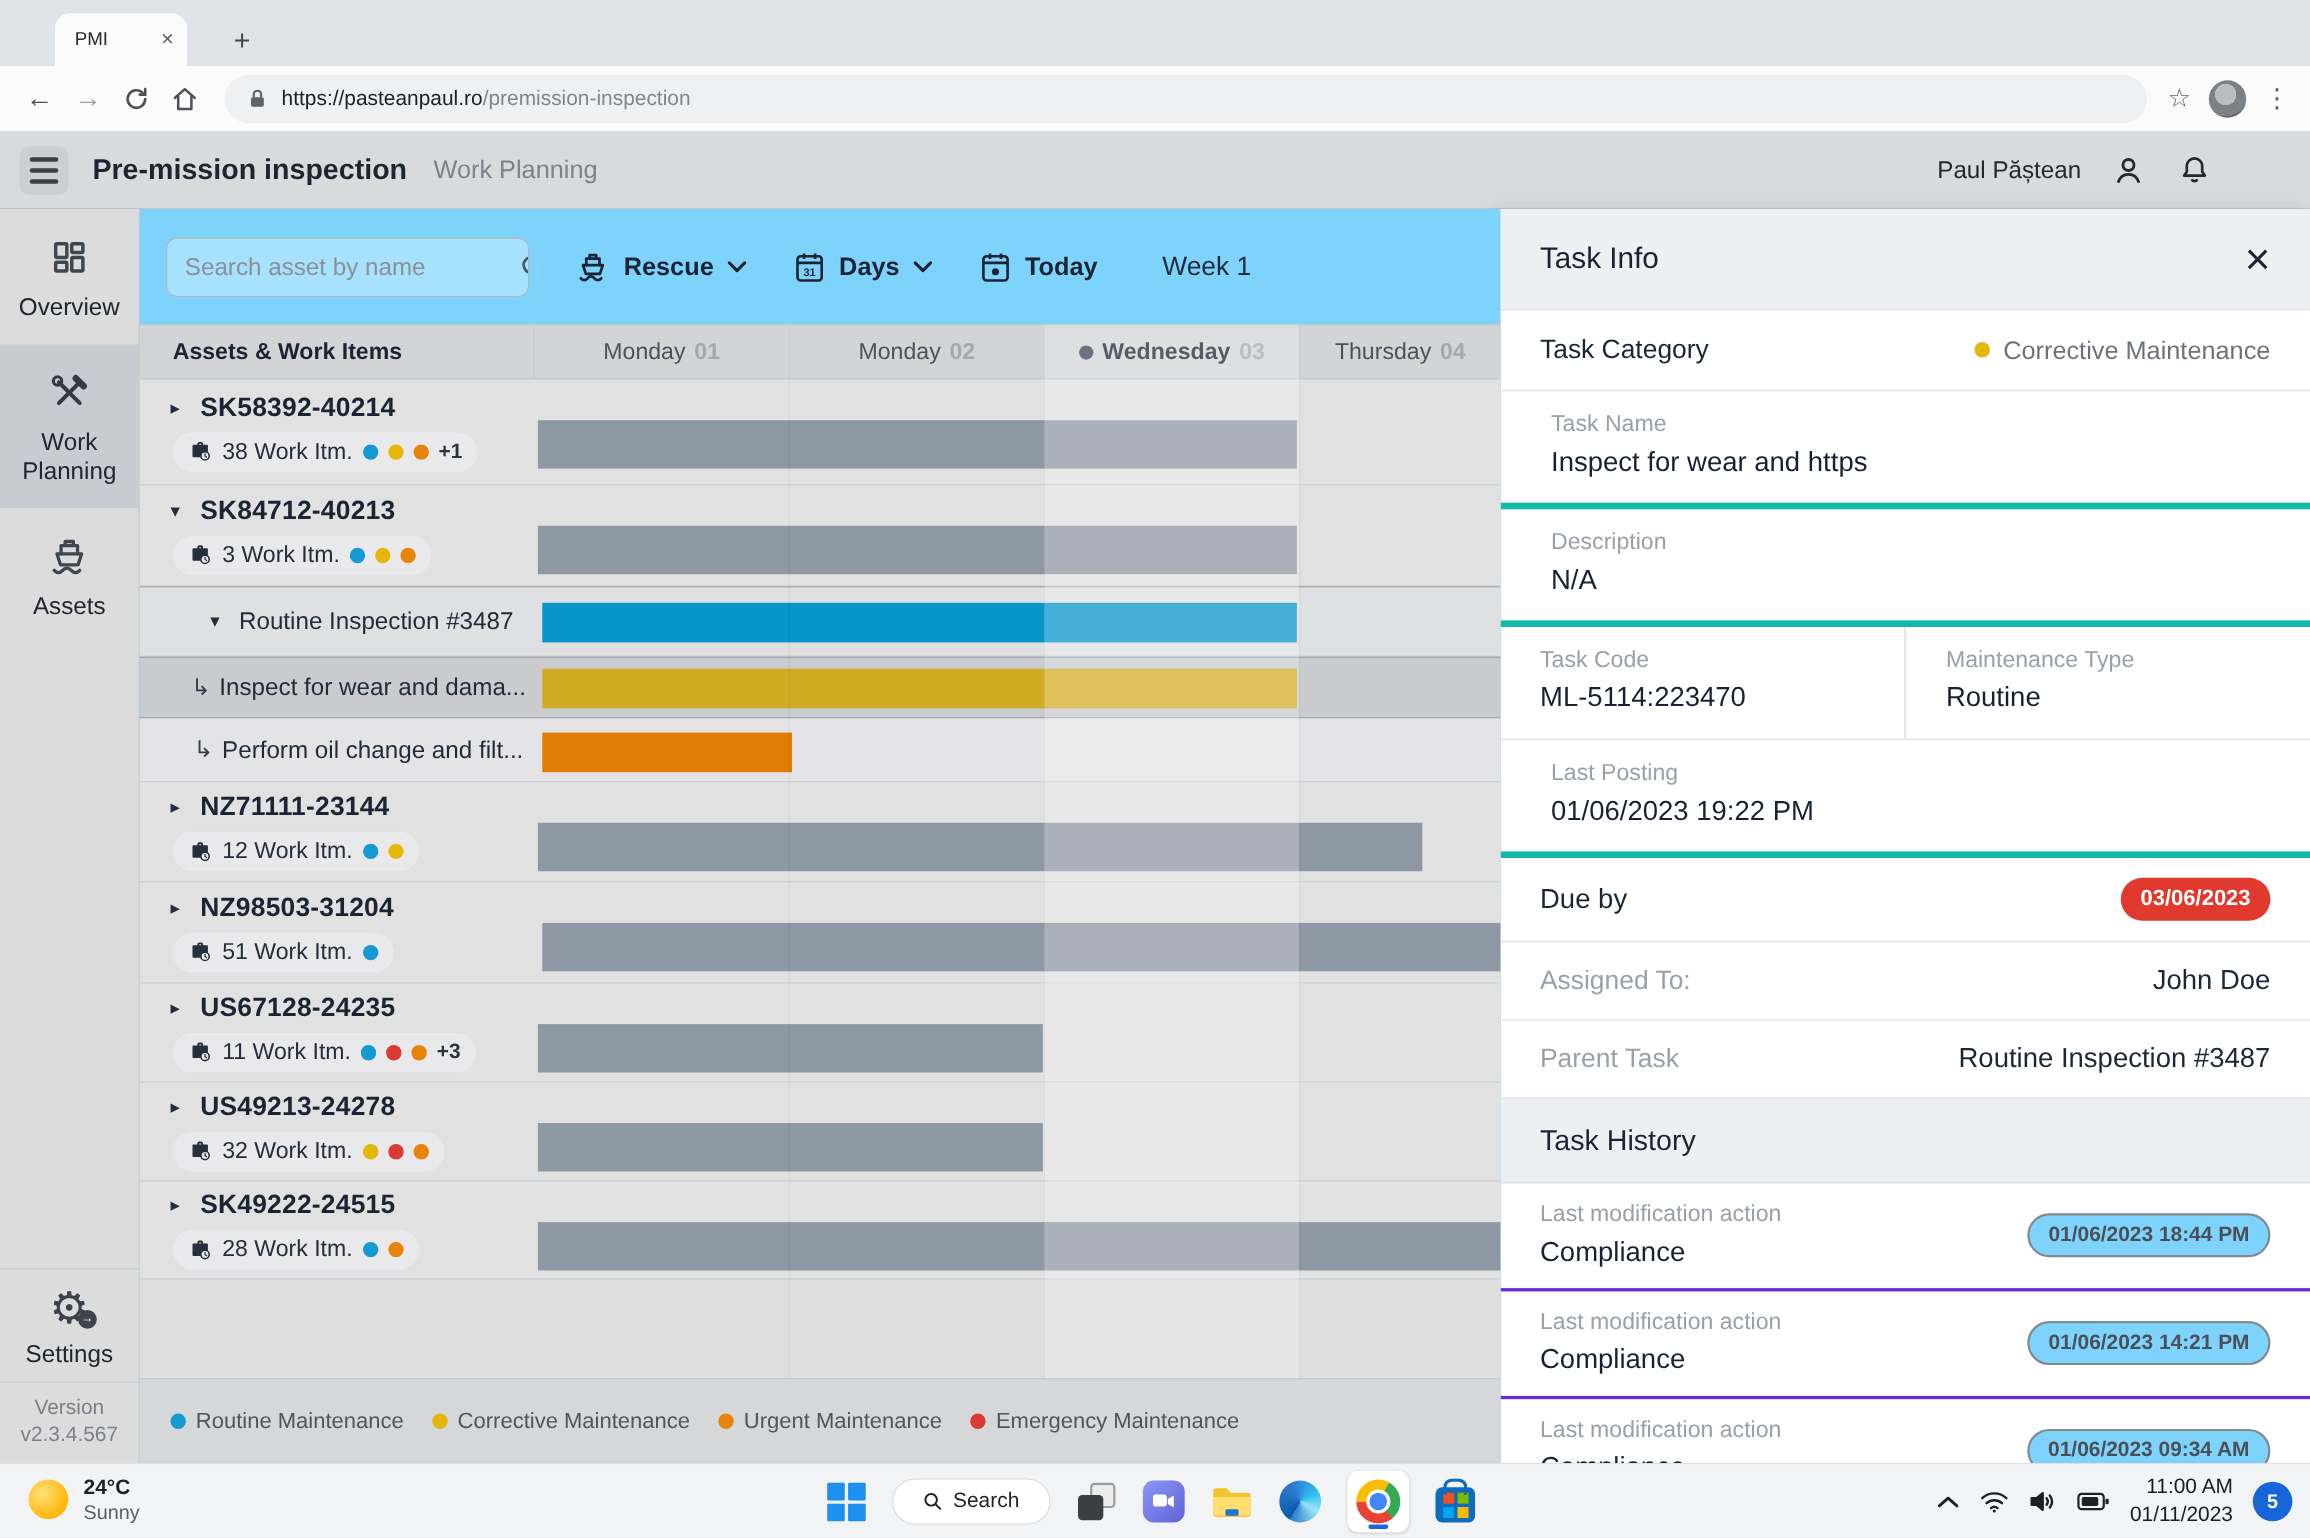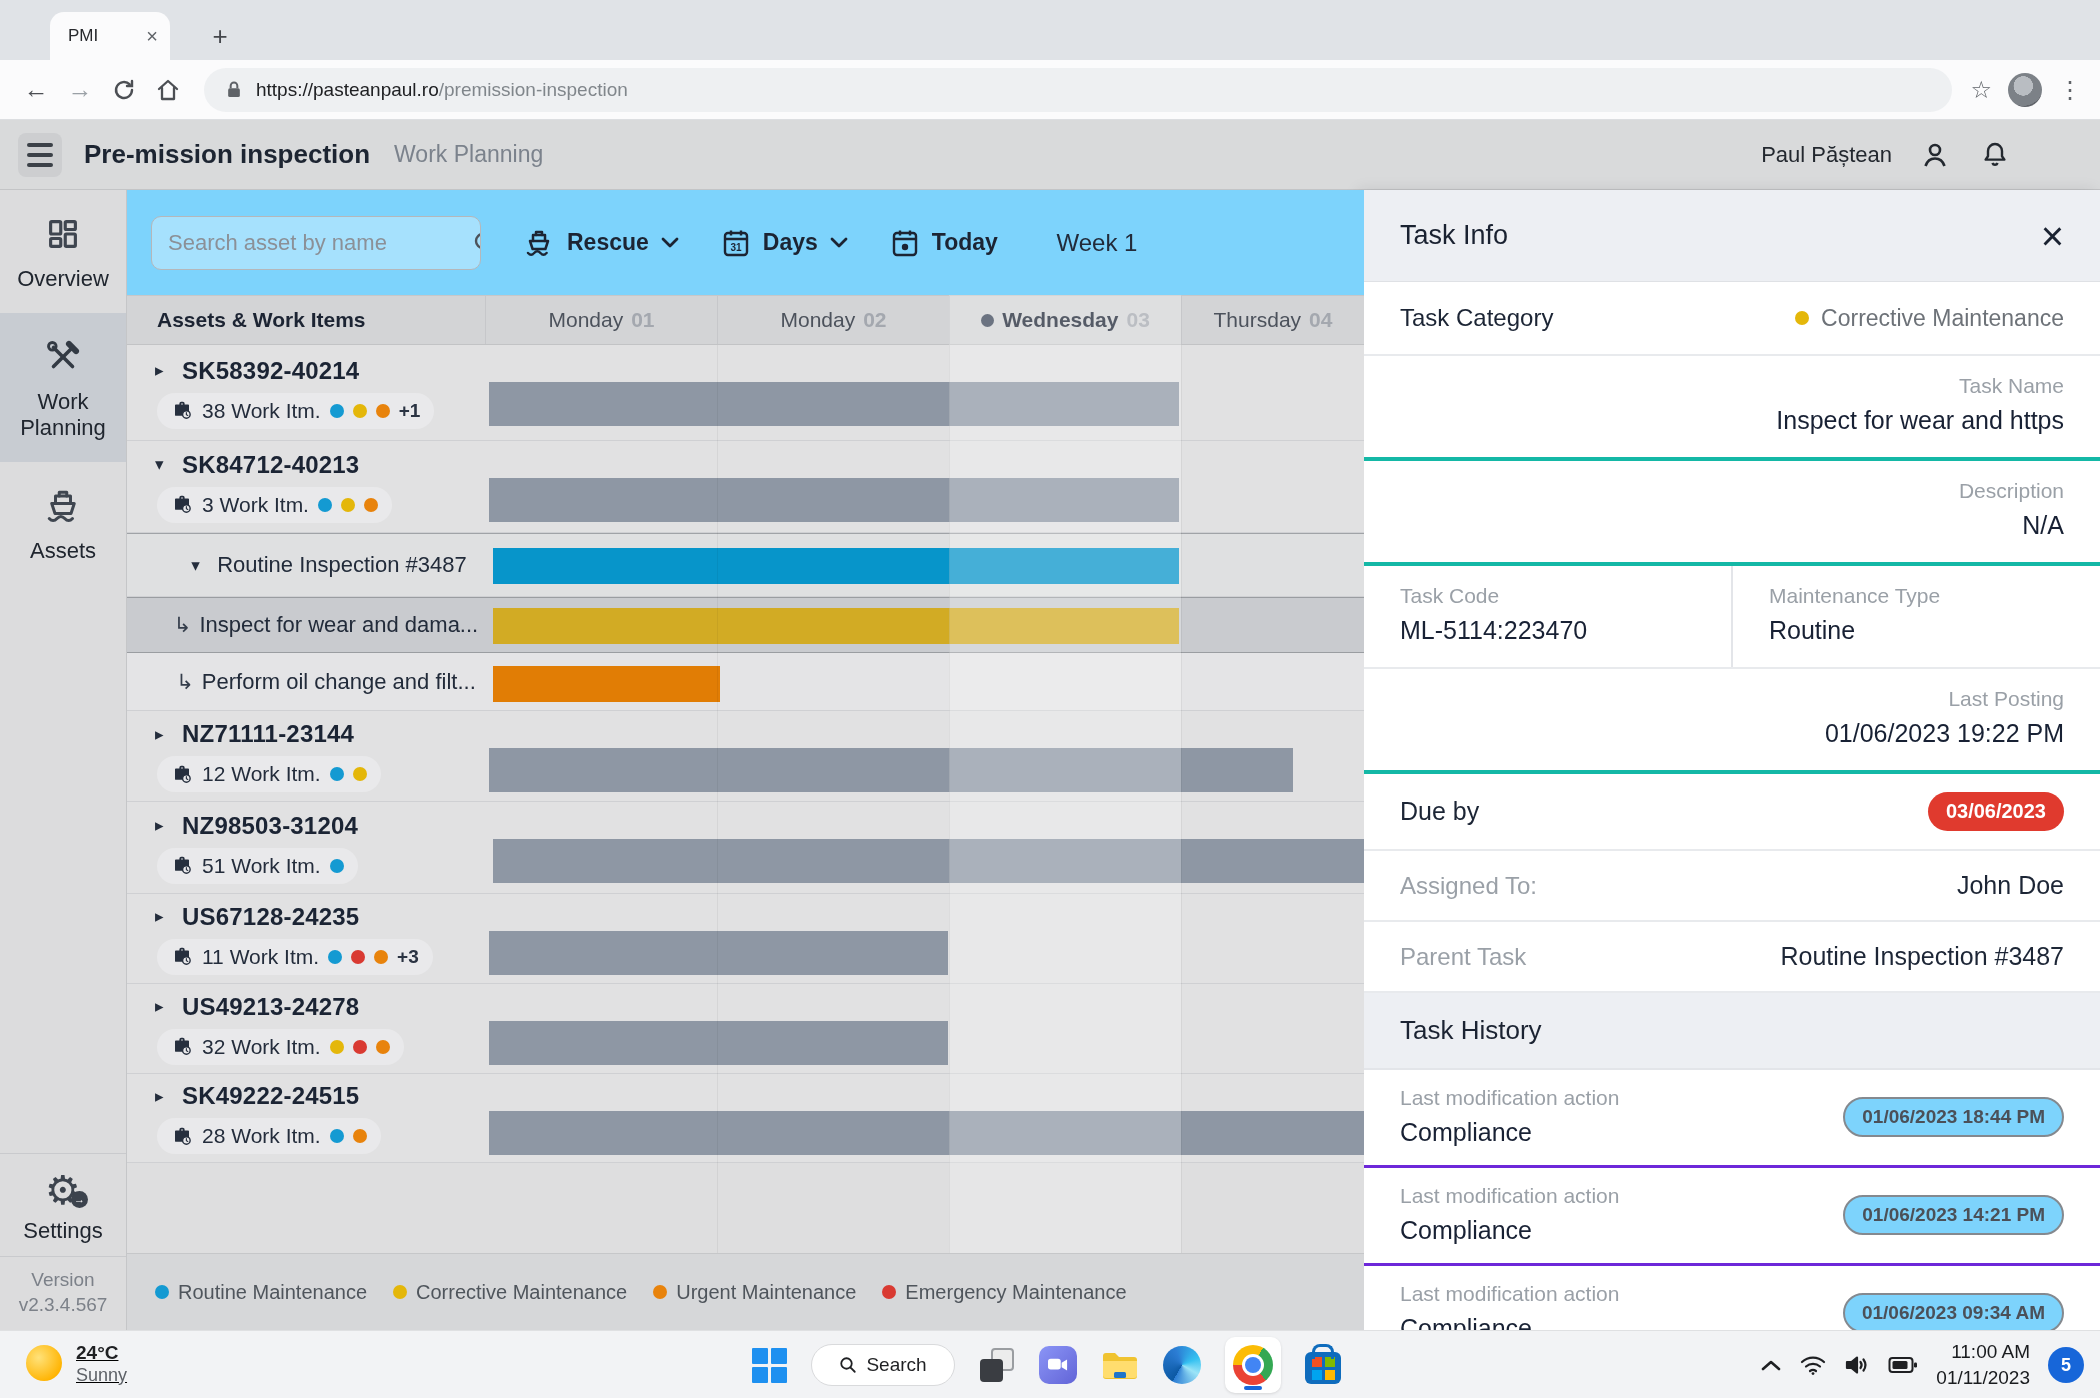--- a/index.html
+++ b/index.html
@@ -95,39 +95,39 @@
   .col-line { top:155px; width:1px; height:908px; background:rgba(0,0,0,0.05); }
 
   
   .panel { width:736px; background:#fff; box-shadow:-6px 0 14px rgba(0,0,0,0.10); overflow:hidden; display:flex; flex-direction:column; }
   .panel-header { height:92px; background:#edeff3; border-bottom:1px solid #dfe1e5; display:flex; align-items:center; justify-content:space-between; padding:0 36px; flex:none; }
   .panel-title { font-size:27px; color:#1a2231; }
   .panel-close { font-size:40px; color:#1a2231; line-height:.8; }
   .p-cat { display:flex; justify-content:space-between; align-items:center; padding:22px 36px; border-bottom:2px solid #e8eaed; }
   .p-cat-label { font-size:24px; color:#1c2535; }
   .p-cat-val { display:flex; align-items:center; gap:12px; font-size:23px; color:#6d7278; }
-  .p-field { padding:18px 36px 22px; border-bottom:4px solid #14b8a6;text-align:right; }
+  .p-field { padding:18px 46px 22px; border-bottom:6px solid #14b8a6; }
   .f-label { font-size:21px; color:#9aa0a7; margin-bottom:8px; }
   .f-value { font-size:25px; color:#182134; }
   .p-two { display:flex; border-bottom:2px solid #e8eaed; }
   .p-col { flex:1; padding:18px 35px 22px 36px; }
   .p-col + .p-col { border-left:2px solid #e3e5e9; }
   .due-row { display:flex; justify-content:space-between; align-items:center; padding:18px 36px; border-bottom:2px solid #e8eaed; }
   .due-label { font-size:25px; color:#1c2535; }
   .due-pill { color:#fff; font-weight:700; font-size:20px; padding:8px 18px; border-radius:999px; }
   .kv-row { display:flex; justify-content:space-between; align-items:center; padding:20px 36px; border-bottom:2px solid #e8eaed; }
   .kv-label { font-size:24px; color:#9aa0a7; }
   .kv-value { font-size:25px; color:#1d2636; }
   .section-head { background:#edeff3; padding:22px 36px; font-size:26px; color:#1b2332; border-bottom:2px solid #e3e5e9; }
   .hist-row { display:flex; justify-content:space-between; align-items:center; padding:16px 36px 18px; border-bottom:3px solid #6d28d9; }
   .hist-pill { border:2.5px solid #84898f; color:#4b5058; font-weight:700; font-size:19px; padding:7px 17px; border-radius:999px; background:#7dd3fc; white-space:nowrap; }
 
   
   .taskbar { height:68px; background:#f2f3f5; border-top:1px solid #dfe0e2; position:relative; }
-  .tb-weather { position:absolute; left:26px; top:10px; display:flex; align-items:center; gap:14px;text-decoration:underline; }
+  .tb-weather { position:absolute; left:26px; top:10px; display:flex; align-items:center; gap:14px; }
   .sun { width:36px; height:36px; border-radius:50%; background:radial-gradient(circle at 35% 35%, #ffe27a, #ffb300 75%); }
   .wx-temp { font-size:19px; font-weight:700; color:#1f2023; line-height:1.25; }
   .wx-cond { font-size:18px; color:#5d6167; }
   .tb-center { position:absolute; left:752px; top:0; height:68px; display:flex; align-items:center; gap:24px; }
   .start-icon { display:grid; grid-template-columns:16px 16px; grid-template-rows:16px 16px; gap:3px; }
   .start-icon i { background:#1e90f0; border-radius:1px; }
   .tb-search { width:144px; height:42px; background:#fff; border:1px solid #d9dadc; border-radius:21px; display:flex; align-items:center; justify-content:center; gap:9px; font-size:19px; color:#1f2023; }
   .taskview { position:relative; width:36px; height:36px; }
   .taskview .back { position:absolute; right:1px; top:1px; width:23px; height:23px; background:#ececec; border:2px solid #9a9da1; border-radius:4px; }
   .taskview .front { position:absolute; left:1px; bottom:1px; width:23px; height:23px; background:#3a3d42; border-radius:4px; }

